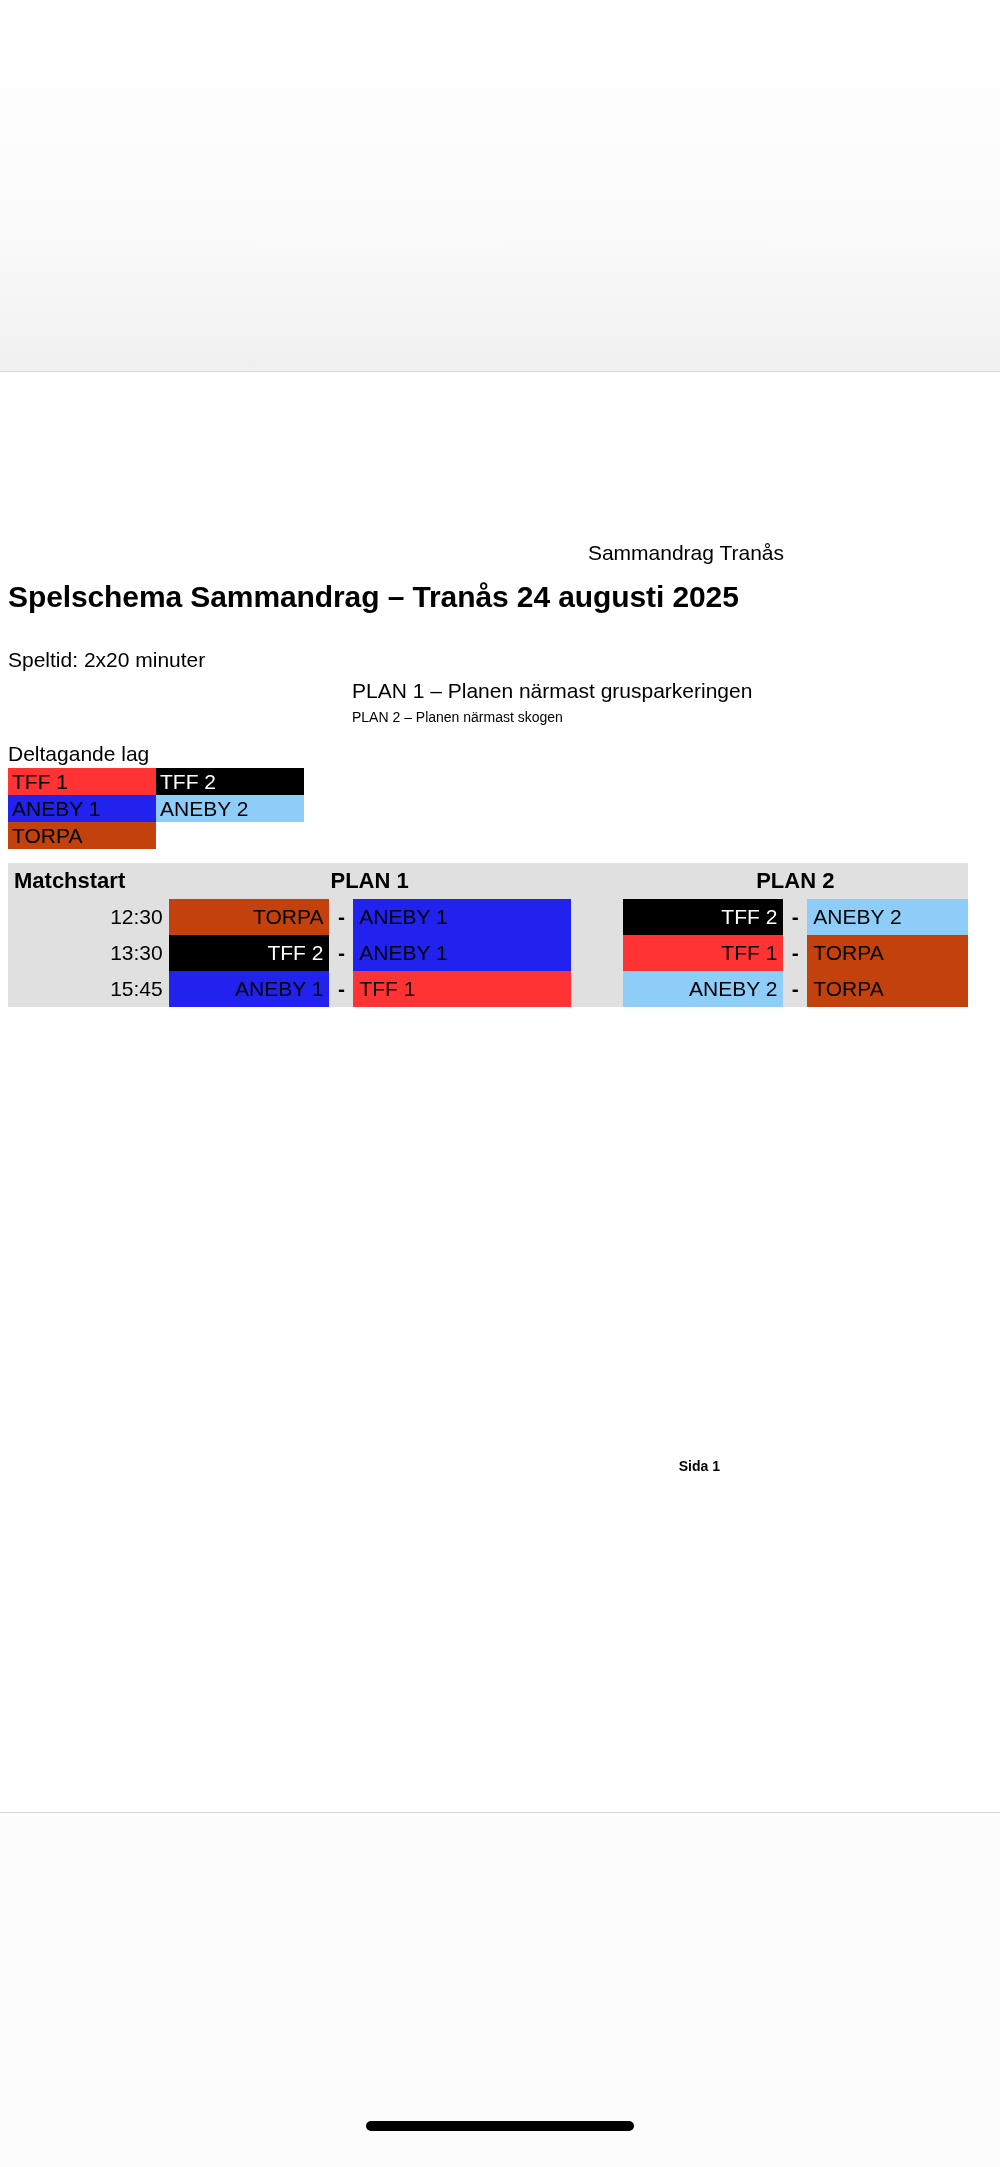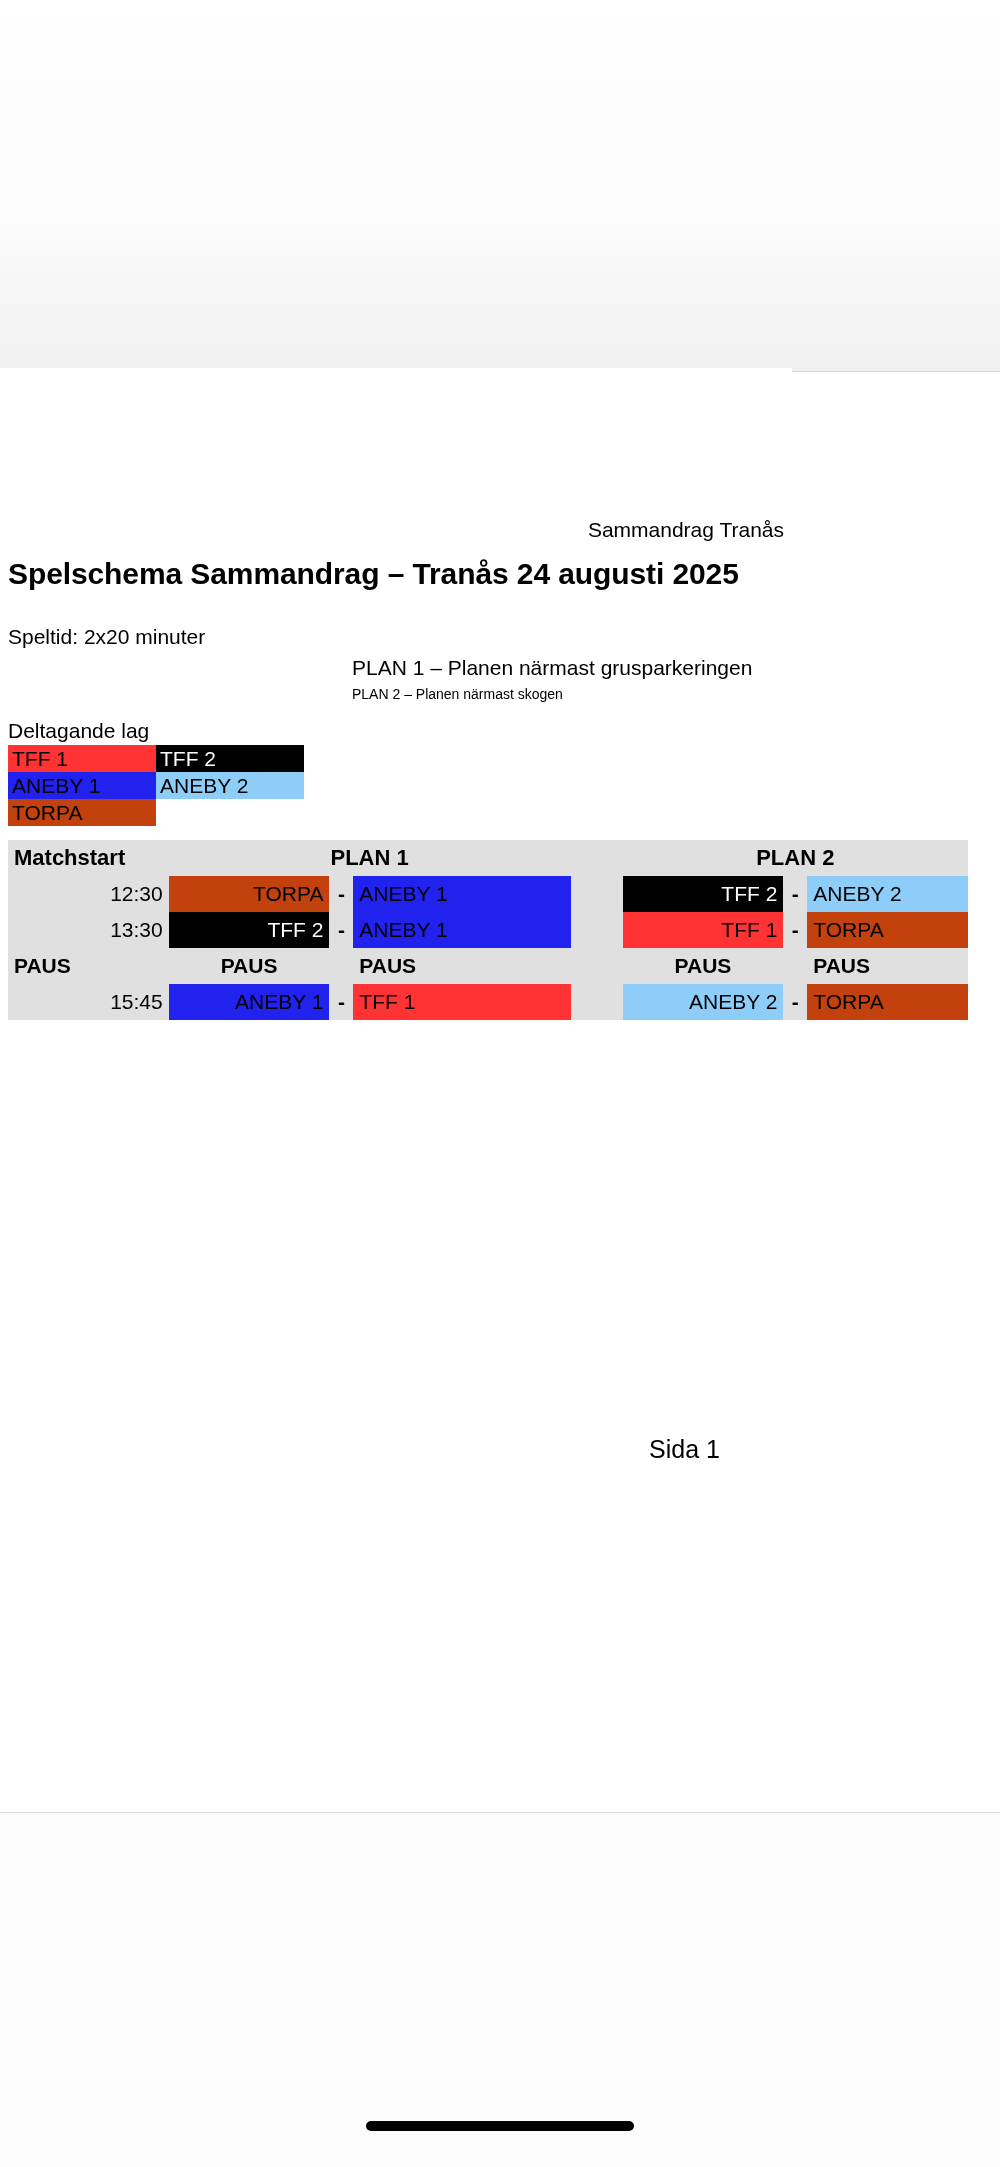--- a/index.html
+++ b/index.html
@@ -26,21 +26,21 @@
     border-top: 1px solid #d8d8d8;
   }
   .home-indicator {
     position: absolute; left: 50%; transform: translateX(-50%);
     bottom: 36px; width: 268px; height: 10px; border-radius: 5px;
     background: #000000;
   }
 
   
   .page {
-    position: absolute; left: 0; top: 368px; width: 792px; height: 1439px;
+    position: absolute; left: 0; top: 391px; width: 792px; height: 1439px;
     background: #ffffff;
     padding: 0;
   }
 
   .doc-header {
     position: absolute; right: 8px; top: 150px;
     font-size: 21px; color: #000;
   }
 
   .doc-title {
@@ -124,21 +124,21 @@
 
   
   .t-tff1   { background: #ff3333; color: #000000; }
   .t-tff2   { background: #000000; color: #ffffff; }
   .t-aneby1 { background: #2222ee; color: #000000; }
   .t-aneby2 { background: #8ecdf7; color: #000000; }
   .t-torpa  { background: #c2410c; color: #000000; }
 
   .page-footer {
     position: absolute; right: 72px; top: 1067px;
-    font-size: 25px; color: #000;
+    font-size: 14px; color: #000; font-weight: bold;
   }
 </style>
 </head>
 <body>
 
 <div class="top-chrome"></div>
 
 <div class="page">
 
   <div class="doc-header">Sammandrag Tranås</div>
@@ -193,30 +193,20 @@
         <td class="col-time">13:30</td>
         <td class="col-home1 t-tff2">TFF 2</td>
         <td class="col-dash1">-</td>
         <td class="col-away1 t-aneby1">ANEBY 1</td>
         <td class="col-gap"></td>
         <td class="col-home2 t-tff1">TFF 1</td>
         <td class="col-dash2">-</td>
         <td class="col-away2 t-torpa">TORPA</td>
       </tr>
 
-      <tr class="paus">
-        <td class="col-time">PAUS</td>
-        <td class="col-home1">PAUS</td>
-        <td class="col-dash1"></td>
-        <td class="col-away1">PAUS</td>
-        <td class="col-gap"></td>
-        <td class="col-home2">PAUS</td>
-        <td class="col-dash2"></td>
-        <td class="col-away2">PAUS</td>
-      </tr>
 
 
       <tr>
         <td class="col-time">15:45</td>
         <td class="col-home1 t-aneby1">ANEBY 1</td>
         <td class="col-dash1">-</td>
         <td class="col-away1 t-tff1">TFF 1</td>
         <td class="col-gap"></td>
         <td class="col-home2 t-aneby2">ANEBY 2</td>
         <td class="col-dash2">-</td>

